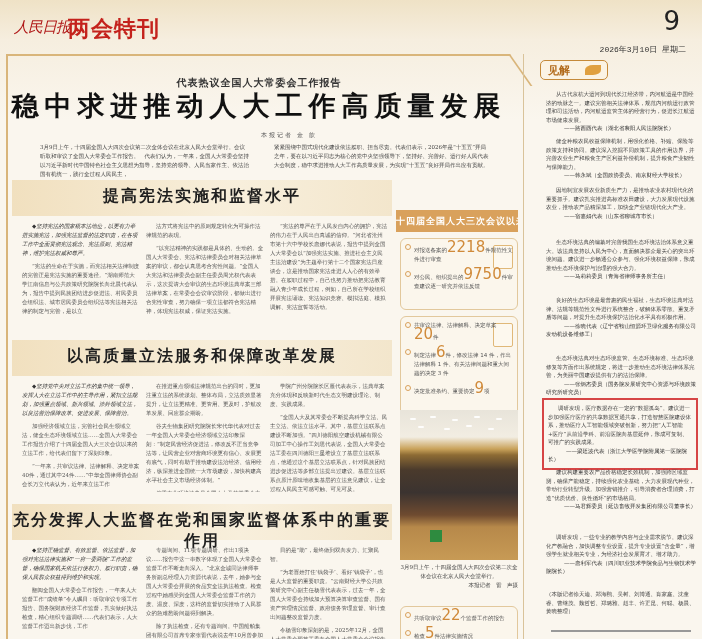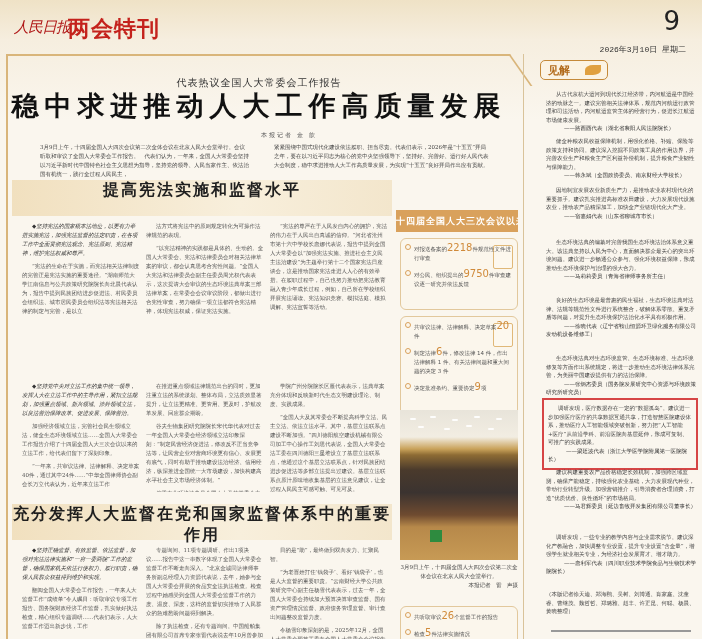--- a/index.html
+++ b/index.html
@@ -6,36 +6,36 @@
   body { width: 702px; height: 639px; overflow: hidden; background: #f4ecdc; font-family: "DejaVu Serif", serif; color: #2a2a2a; position: relative; }
   .page { position: absolute; left: 0; top: 0; width: 702px; height: 639px; background: linear-gradient(180deg,#efe2c6 0px,#f6eedf 40px,#faf6ee 120px); }
   .masthead { position: absolute; left: 0; top: 0; width: 702px; height: 50px; }
   .logo-script { position: absolute; left: 14px; top: 18px; font-family: "DejaVu Serif", serif; font-style: italic; font-size: 15px; color: #b01818; letter-spacing: -1px; }
   .logo-title { position: absolute; left: 68px; top: 14px; font-family: Liberation Serif, serif; font-weight: bold; font-size: 22px; color: #c4221c; letter-spacing: 1px; }
   .page-num { position: absolute; right: 22px; top: 6px; font-family: "DejaVu Sans", sans-serif; font-size: 26px; color: #222; }
   .page-date { position: absolute; right: 16px; top: 44px; font-family: Liberation Mono, monospace; font-size: 8px; color: #333; }
   .main-frame { position: absolute; left: 6px; top: 54px; width: 512px; height: 585px; border-left: 2px solid #d9b57a; }
   .headline-box { position: absolute; left: 8px; top: 54px; width: 500px; height: 70px; border-top: 2px solid #d9b57a; }
   .headline-box::after { content: ""; position: absolute; right: -2px; top: -2px; width: 30px; height: 30px; border-top: 2px solid #d9b57a; border-right: 2px solid #d9b57a; transform: skewX(35deg); transform-origin: top left; }
-  .kicker { position: absolute; left: 0; width: 518px; top: 76px; text-align: center; font-size: 10px; color: #333; font-family: "DejaVu Sans", sans-serif; letter-spacing: 1px; }
+  .kicker { position: absolute; left: 0; width: 518px; top: 76px; text-align: center; font-size: 10px; color: #333; font-family: "DejaVu Sans", sans-serif; letter-spacing: 1px; font-weight: bold; }
   .headline { position: absolute; left: 0; width: 518px; top: 88px; text-align: center; font-family: "DejaVu Sans", sans-serif; font-weight: bold; font-size: 27px; letter-spacing: 6px; color: #111; }
   .byline { position: absolute; left: 0; width: 518px; top: 131px; text-align: center; font-size: 6px; color: #555; padding-left: 60px; letter-spacing: 2px; }
   .lead { position: absolute; top: 143px; font-size: 5.5px; line-height: 9px; color: #444; width: 210px; }
   .lead.l1 { left: 40px; } .lead.l2 { left: 274px; width: 215px; }
   .section-band { position: absolute; left: 12px; width: 380px; height: 36px; background: linear-gradient(90deg,#f1e0bf,#f8efdc 60%,#f3e6cc); }
-  .section-title { position: absolute; left: 0; width: 100%; text-align: center; top: 0; font-weight: bold; font-size: 16px; color: #1f1f1f; letter-spacing: 2px; }
+  .section-title { position: absolute; left: 0; width: 100%; text-align: center; top: 6px; font-weight: bold; font-size: 16px; color: #1f1f1f; letter-spacing: 2px; }
   .col { position: absolute; font-size: 5.5px; line-height: 9px; color: #555; overflow: hidden; }
   .col p { text-indent: 10px; margin-bottom: 4px; }
   .col p.bold { color: #333; font-style: italic; }
   .sidebar-panel { position: absolute; left: 396px; top: 210px; width: 122px; height: 430px; }
   .sidebar-header { position: absolute; left: 0; top: 0; width: 122px; height: 22px; background: #d9a15c; color: #fff; font-family: "DejaVu Sans", sans-serif; font-size: 9px; font-weight: bold; text-align: center; line-height: 22px; letter-spacing: 1px; overflow: hidden; white-space: nowrap; }
   .stat-box { position: absolute; left: 4px; width: 118px; border: 1px solid #e2c89c; border-radius: 6px; background: #fbf6ec; padding: 4px 4px; }
   .stat { font-family: "DejaVu Sans", sans-serif; font-size: 5.5px; color: #555; line-height: 9px; margin-bottom: 6px; position: relative; padding-left: 9px; }
   .stat .bullet { position: absolute; left: 0; top: 1px; width: 6px; height: 6px; border: 1.5px solid #d9a15c; border-radius: 50%; }
-  .stat .num { color: #d08a3a; font-size: 10px; }
+  .stat .num { color: #d08a3a; font-size: 15px; }
   .doc-icon { position: absolute; right: 4px; width: 20px; height: 24px; border: 1.5px solid #e0b878; border-radius: 2px; background: #fdf8ee; }
   .photo { position: absolute; left: 400px; top: 410px; width: 118px; height: 150px; background: linear-gradient(180deg,#e8e4da 0%,#f2ede2 18%,#c9a25a 26%,#8d6b34 30%,#4a3a2c 40%,#3b3330 55%,#6f4b30 70%,#b7894a 78%,#c79a55 100%); }
   .photo .light { position: absolute; width: 6px; height: 2px; background: #fff; border-radius: 2px; opacity: .9; }
   .photo .sign { position: absolute; left: 30px; top: 120px; width: 12px; height: 12px; background: #2e8b3f; }
   .caption { position: absolute; left: 400px; top: 563px; width: 118px; font-size: 5.5px; line-height: 9px; color: #444; text-align: center; }
   .jianjie { position: absolute; left: 540px; top: 60px; width: 68px; height: 20px; border: 1.5px solid #c58a3a; border-radius: 5px; background: #fbf3e4; }
   .jianjie span { position: absolute; left: 7px; top: 2px; font-size: 11px; color: #b26a1a; font-weight: bold; }
   .jianjie .leaf { position: absolute; right: 6px; top: 4px; width: 16px; height: 10px; background: #e0a040; border-radius: 50% 0 50% 0; }
   .opinion { position: absolute; left: 546px; width: 150px; font-size: 5.5px; line-height: 8.5px; color: #444; }
   .opinion .txt { text-indent: 10px; }
@@ -74,20 +74,23 @@
     <p>“宪法的生命在于实施，而宪法相关法律制度的完善正是宪法实施的重要途径。”湖南师范大学江南信息与公共政策研究院院长向北晨代表认为，报告中提到民族团结进步促进法、村民委员会组织法、城市居民委员会组织法等宪法相关法律的制定与完善，是以立</p>
   </div>
   <div class="col" style="left:146px;top:222px;width:118px;height:108px;">
     <p>法方式将宪法中的原则规定转化为可操作法律规范的表现。</p>
     <p>“以宪法精神的实践都是具体的、生动的。全国人大常委会、宪法和法律委员会对相关法律草案的审议，都会认真思考合宪性问题。”全国人大宪法和法律委员会副主任委员周光权代表表示，这次提请大会审议的生态环境法典草案三部法律草案，在常委会会议审议阶段，都做出进行合宪性审查，努力确保一项立法都符合宪法精神，体现宪法权威，保证宪法实施。</p>
   </div>
   <div class="col" style="left:270px;top:222px;width:118px;height:108px;">
     <p>“宪法的尊严在于人民发自内心的拥护，宪法的伟力在于人民出自真诚的信仰。”河北省沧州市第十六中学校长唐娜代表说，报告中提到全国人大常委会以“加强宪法实施、推进社会主义民主法治建设”为主题举行第十二个国家宪法日座谈会，这是推动国家宪法走进人人心的有效举措。在履职过程中，自己也努力推动把宪法教育融入青少年成长过程，例如，自己所在学校组织开展宪法诵读、宪法知识竞赛、模拟法庭、模拟调解、宪法宣誓等活动。</p>
   </div>
 
+  <div class="section-band" style="top:340px;">
+    <div class="section-title">以高质量立法服务和保障改革发展</div>
+  </div>
   <div class="col" style="left:22px;top:382px;width:118px;height:110px;">
     <p class="bold">◆坚持党中央对立法工作的集中统一领导，发挥人大在立法工作中的主导作用，紧扣立法规划，加强重点领域、新兴领域、涉外领域立法，以良法善治保障改革、促进发展、保障善治。</p>
     <p>加强经济领域立法，完善社会民生领域立法，健全生态环境领域立法……全国人大常委会工作报告介绍了十四届全国人大三次会议以来的立法工作，给代表们留下了深刻印象。</p>
     <p>“一年来，共审议法律、法律解释、决定草案40件，通过其中24件……”中华全国律师协会副会长万立代表认为，近年来立法工作</p>
   </div>
   <div class="col" style="left:146px;top:382px;width:118px;height:110px;">
     <p>在推进重点领域法律规范出台的同时，更加注重立法的系统谋划、整体布局，立法质效显著提升，让立法更精准、更管用、更及时，护航改革发展、回应群众期盼。</p>
     <p>谷夫生物集团研究院院长宋代华代表对过去一年全国人大常委会经济领域立法印象深刻：“制定民营经济促进法，修改反不正当竞争法等，让民营企业对营商环境更有信心、发展更有底气，同时有助于推动建设法治经济、信用经济，纵深推进全国统一大市场建设，加快构建高水平社会主义市场经济体制。”</p>
     <p>偏重在此环境法典是全国人大及其常委会立法工作的大事。结合履职实践，中国科</p>
   </div>
@@ -123,21 +126,21 @@
     </div>
 
     <div class="stat-box" style="top:106px;height:100px;">
       <div class="doc-icon" style="top:6px;"></div>
       <div class="stat"><span class="bullet"></span><span>共审议法律、法律解释、决定草案</span><span class="num">20</span><span>件</span></div>
       <div class="stat"><span class="bullet"></span><span>制定法律</span><span class="num">6</span><span>件，修改法律 14 件，作出法律解释 1 件、有关法律问题和重大问题的决定 3 件</span></div>
       <div class="stat"><span class="bullet"></span><span>决定批准条约、重要协定</span><span class="num">9</span><span>项</span></div>
     </div>
 
     <div class="stat-box" style="top:396px;height:40px;">
-      <div class="stat"><span class="bullet"></span><span>共听取审议</span><span class="num">26</span><span>个监督工作的报告</span></div>
+      <div class="stat"><span class="bullet"></span><span>共听取审议</span><span class="num">22</span><span>个监督工作的报告</span></div>
       <div class="stat"><span class="bullet"></span><span>检查</span><span class="num">5</span><span>件法律实施情况</span></div>
     </div>
   </div>
 
   <div class="photo">
     <div class="light" style="left:10px;top:8px;"></div>
       <div class="light" style="left:30px;top:6px;"></div>
       <div class="light" style="left:52px;top:9px;"></div>
       <div class="light" style="left:74px;top:6px;"></div>
       <div class="light" style="left:96px;top:8px;"></div>

